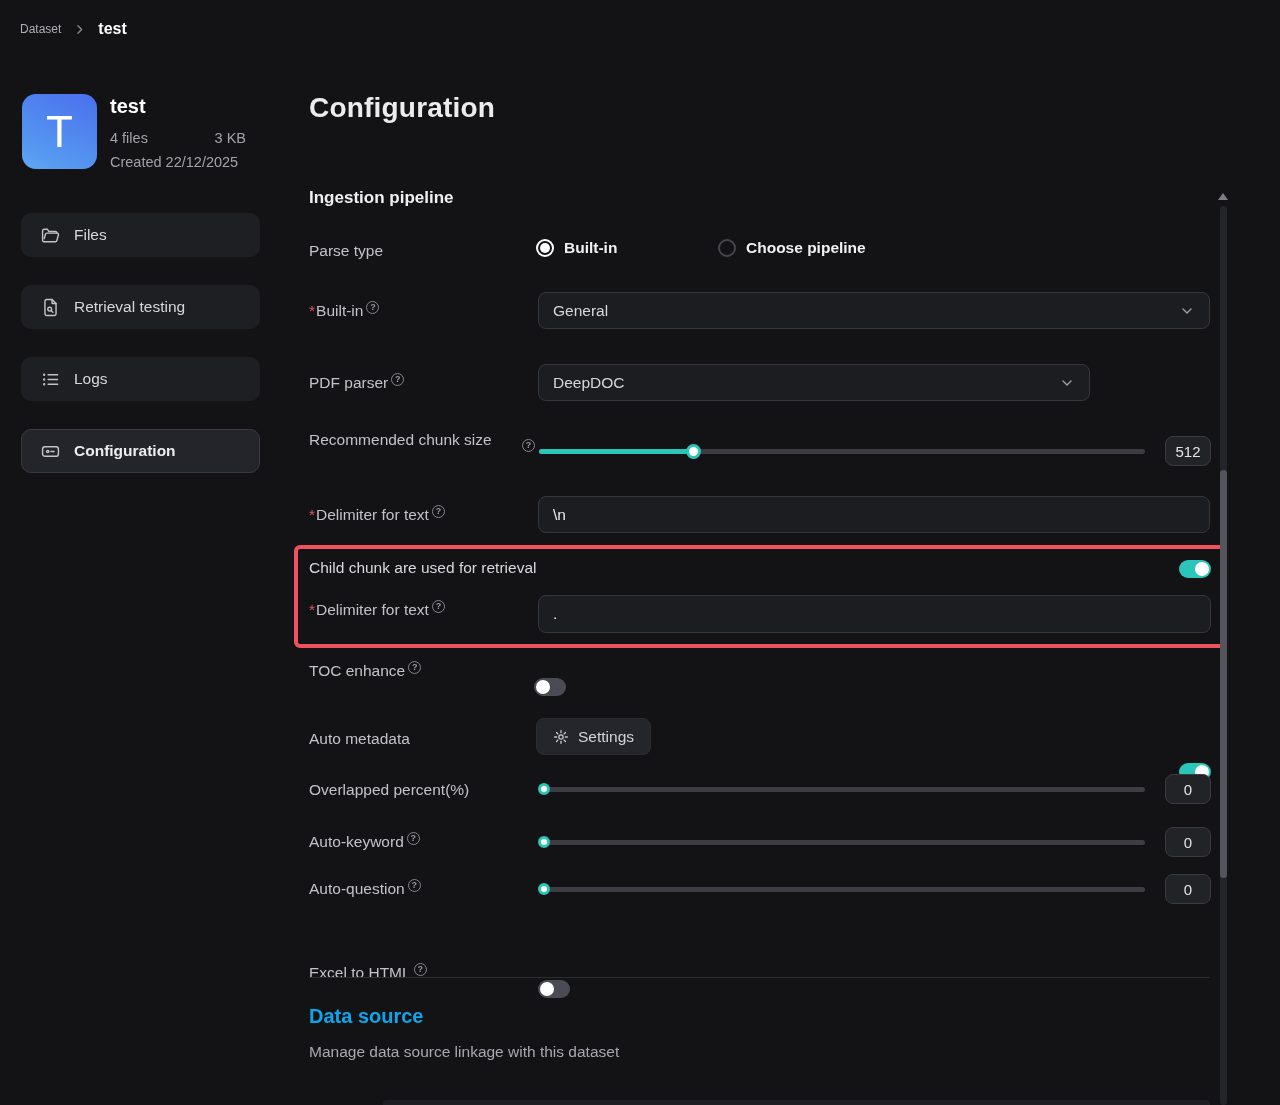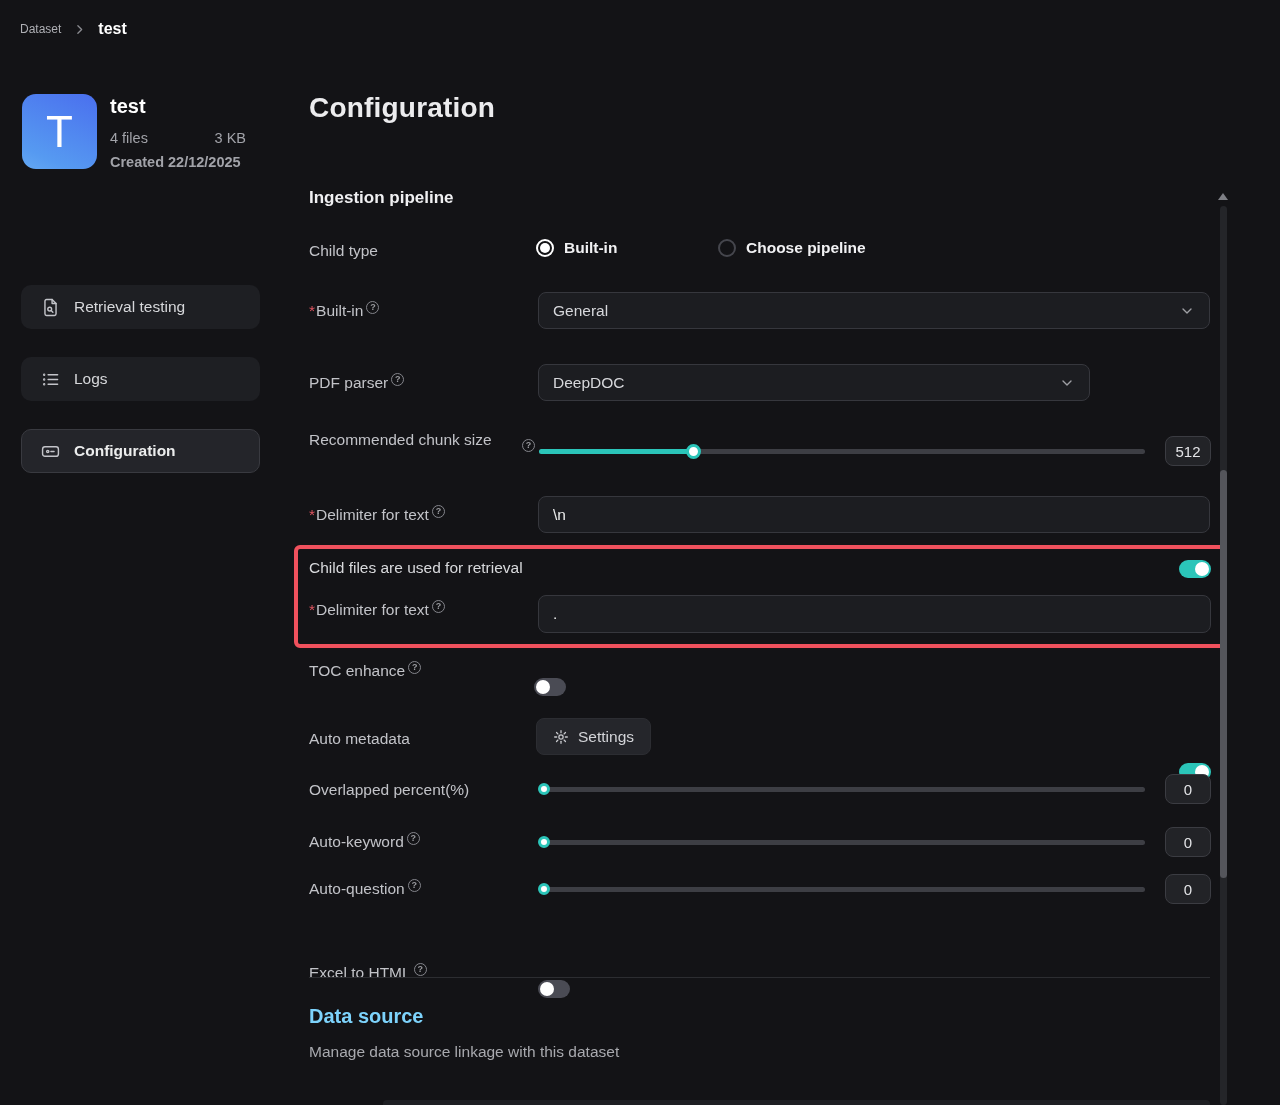--- a/index.html
+++ b/index.html
@@ -134,22 +134,31 @@
   </div>
 
   <div class="abs avatar" style="left:22px; top:94px;">
     <span>T</span>
   </div>
   <div class="abs ds-name" style="left:110px; top:95px;">test</div>
   <div class="abs" style="left:110px; top:130px; width:136px; display:flex; justify-content:space-between;">
     <span class="ds-meta">4 files</span>
     <span class="ds-meta">3 KB</span>
   </div>
-  <div class="abs ds-meta" style="left:110px; top:154px;font-weight:bold;">Created 22/12/2025</div>
-
+  <div class="abs ds-meta" style="left:110px; top:154px;">Created 22/12/2025</div>
+
+  <div class="abs nav-item" style="left:21px; top:213px;">
+    <span class="nav-icon">
+      <svg width="19" height="19" viewBox="0 0 24 24" fill="none" stroke-width="1.8" stroke-linecap="round" stroke-linejoin="round">
+          <path d="M4 20h14a2 2 0 0 0 2-1.5L22 11a1.5 1.5 0 0 0-1.5-2H7.5A2 2 0 0 0 5.6 10.4L4 16"></path>
+          <path d="M4 20a2 2 0 0 1-2-2V6a2 2 0 0 1 2-2h4l2 3h8a2 2 0 0 1 2 2"></path>
+        </svg>
+    </span>
+    <span class="nav-label">Files</span>
+  </div>
   <div class="abs nav-item" style="left:21px; top:357px;">
     <span class="nav-icon">
       <svg width="19" height="19" viewBox="0 0 24 24" fill="none" stroke-width="1.8" stroke-linecap="round" stroke-linejoin="round">
           <circle cx="4" cy="6" r="0.6"></circle>
           <circle cx="4" cy="12" r="0.6"></circle>
           <circle cx="4" cy="18" r="0.6"></circle>
           <line x1="9" y1="6" x2="21" y2="6"></line>
           <line x1="9" y1="12" x2="21" y2="12"></line>
           <line x1="9" y1="18" x2="21" y2="18"></line>
         </svg>
@@ -174,21 +183,21 @@
           <circle cx="8.5" cy="12" r="1.4"></circle>
           <line x1="12.5" y1="12" x2="16.5" y2="12"></line>
         </svg>
     </span>
     <span class="nav-label">Configuration</span>
   </div>
 
   <div class="abs page-title" style="left:309px; top:92px;">Configuration</div>
   <div class="abs section-title" style="left:309px; top:188px;">Ingestion pipeline</div>
 
-  <div class="abs row-label" style="left:309px; top:239px;">Child type</div>
+  <div class="abs row-label" style="left:309px; top:239px;">Parse type</div>
   <div class="abs radio-group" style="left:536px; top:239px;">
     <span class="radio-outer">
         <span class="radio-dot"></span>
       </span>
     <span class="radio-label">Built-in</span>
   </div>
   <div class="abs radio-group" style="left:718px; top:239px;">
     <span class="radio-outer unchecked"></span>
     <span class="radio-label">Choose pipeline</span>
   </div>
@@ -220,21 +229,21 @@
     <div class="abs slider-fill" style="left:539px; top:449px; width:154px;"></div>
     <div class="abs slider-handle" style="left:686px; top:444px;"></div>
   </div>
   <div class="abs value-box" style="left:1165px; top:436px; width:46px; height:30px;">512</div>
 
   <div class="abs row-label" style="left:309px; top:503px;"><span class="req">*</span><span>Delimiter for text</span><span class="help-icon">?</span></div>
   <div class="abs text-input" style="left:538px; top:496px; width:672px; height:37px;">
     <span class="ti-value">\n</span>
   </div>
 
-  <div class="abs row-label" style="left:309px; top:556px; color:#d8d9dc;">Child files are used for retrieval</div>
+  <div class="abs row-label" style="left:309px; top:556px; color:#d8d9dc;">Child chunk are used for retrieval</div>
   <div class="abs toggle on" style="left:1179px; top:560px;">
       <span class="knob"></span>
     </div>
   <div class="abs row-label" style="left:309px; top:598px;"><span class="req">*</span><span>Delimiter for text</span><span class="help-icon">?</span></div>
   <div class="abs text-input" style="left:538px; top:595px; width:673px; height:38px;">
     <span class="ti-value">.</span>
   </div>
   <div class="abs annotation-box" style="left:294px; top:545px; width:932px; height:103px;"></div>
 
   <div class="abs row-label" style="left:309px; top:659px;"><span>TOC enhance</span><span class="help-icon">?</span></div>
@@ -283,21 +292,21 @@
     <div class="abs slider-handle small" style="left:538px; top:883px;"></div>
   </div>
   <div class="abs value-box" style="left:1165px; top:874px; width:46px; height:30px;">0</div>
 
   <div class="abs row-label" style="left:309px; top:925px;margin-top:36px;"><span>Excel to HTML</span><span class="help-icon">?</span></div>
   <div class="abs toggle off" style="left:538px; top:926px;">
       <span class="knob"></span>
     </div>
 
   <div class="abs divider" style="left:309px; top:977px; width:901px;"></div>
-  <div class="abs" style="left:309px; top:1005px; font-size:20px; font-weight:700; color:#7dd3fc;">Data source</div>
+  <div class="abs" style="left:309px; top:1005px; font-size:20px; font-weight:700; color:#0ea5e9;">Data source</div>
   <div class="abs" style="left:309px; top:1043px; font-size:15.5px; color:#a8a9ae;">Manage data source linkage with this dataset</div>
 
   <div class="abs" style="left:383px; top:1100px; width:827px; height:5px; background:#1e1f23; border-radius:4px 4px 0 0;"></div>
 
   <div class="abs sb-arrow" style="left:1218px; top:193px;"></div>
   <div class="abs sb-track" style="left:1220px; top:206px; width:7px; height:899px;"></div>
   <div class="abs sb-thumb" style="left:1220px; top:470px; width:7px; height:408px;"></div>
 
 </div>
 

